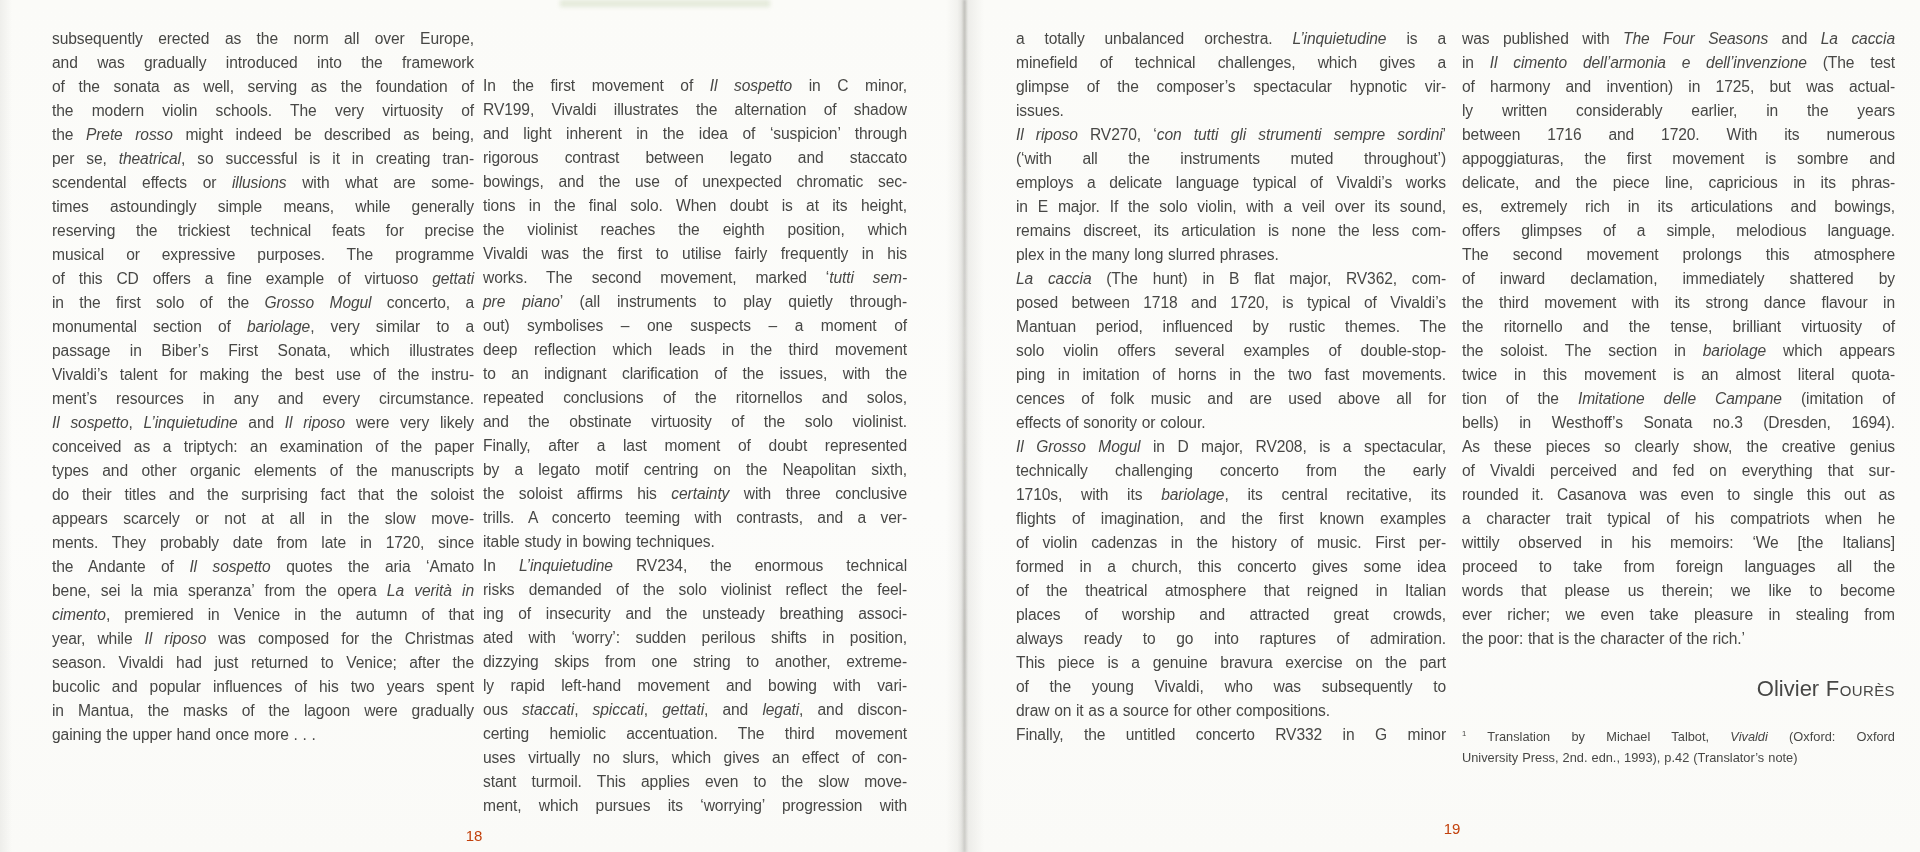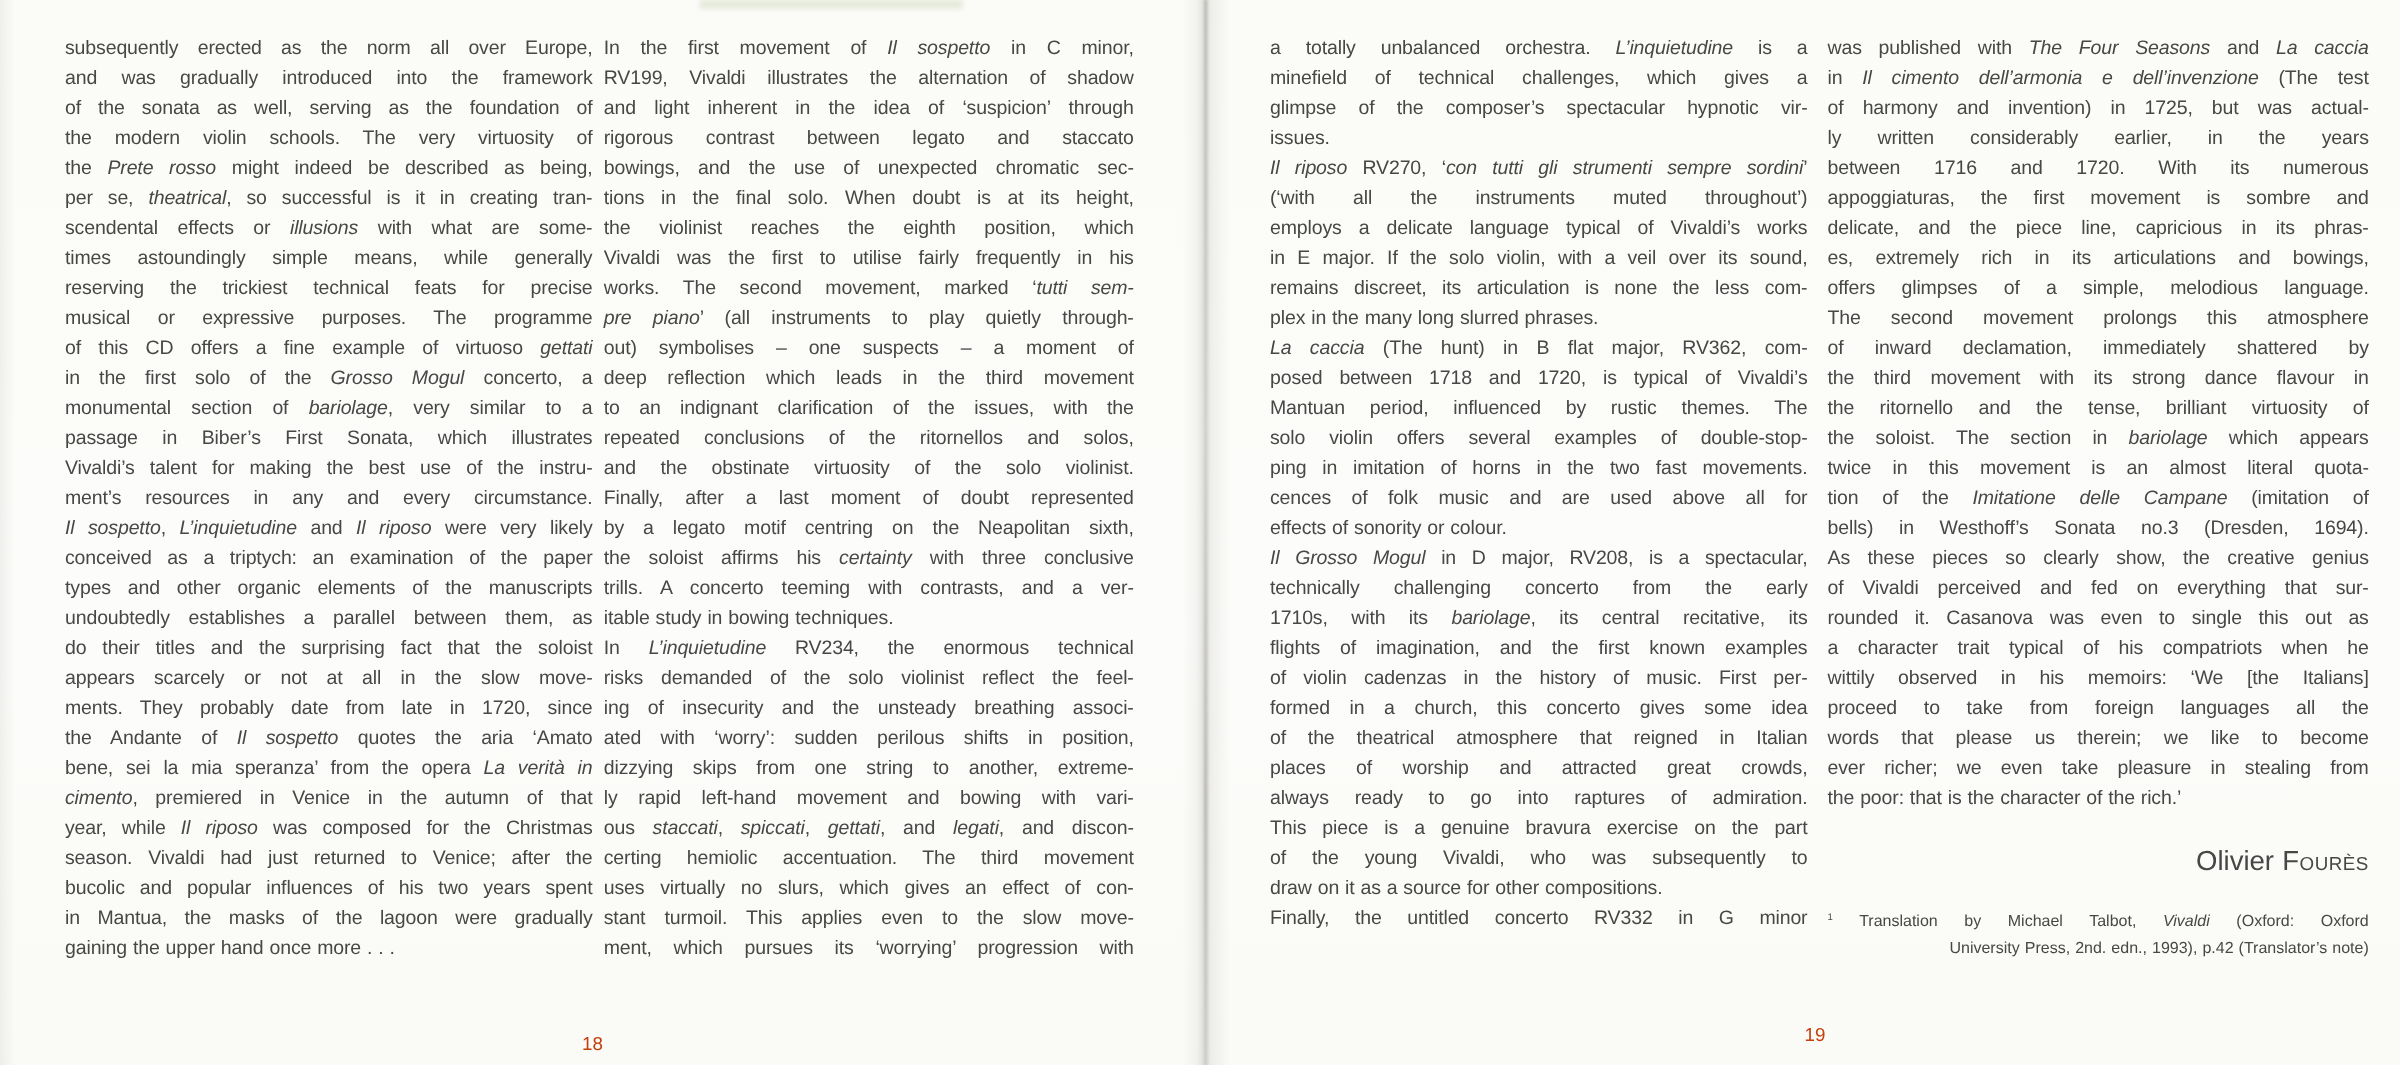--- a/index.html
+++ b/index.html
@@ -5,36 +5,36 @@
   html,body{margin:0;padding:0;}
   body{
     width:1920px;height:852px;position:relative;overflow:hidden;
     background:linear-gradient(180deg,#fbfbf8 0%,#fcfcfa 60%,#fafaf7 100%);
     font-family:"Liberation Sans","DejaVu Sans",sans-serif;
     color:#474745;
     -webkit-font-smoothing:antialiased;
   }
   .col{position:absolute;top:27px;}
   #col1{left:52px;width:422px;}
-  #col2{left:483px;width:424px;}
+  #col2{left:483px;width:424px;margin-top:47px;}
   #col3{left:1016px;width:430px;}
   #col4{left:1462px;width:433px;}
   .line{
     line-height:24px;font-size:15.6px;letter-spacing:-0.1px;
     text-align:justify;text-align-last:justify;
     word-spacing:0.5px;white-space:normal;
   }
   .line.end{text-align:left;text-align-last:auto;}
   .it{font-style:italic;}
   .sup{vertical-align:super;font-size:0.6em;line-height:0;}
   .sc{font-variant:small-caps;letter-spacing:0.4px;}
   .signature{margin-top:26px;}
   .signature .line{text-align:right;text-align-last:auto;font-size:22px;letter-spacing:0;}
   .footnote{position:absolute;left:1462px;top:726px;width:433px;}
-  .footnote .line{font-size:12.8px;line-height:21px;letter-spacing:0;text-align:right;}
+  .footnote .line{font-size:12.8px;line-height:21px;letter-spacing:0;}
   .page-number{position:absolute;font-size:15px;width:44px;text-align:center;color:#c2410c;}
   #pn-left{left:452px;top:827px;}
   #pn-right{left:1430px;top:820px;}
   .spine{
     position:absolute;left:946px;top:0;width:38px;height:852px;pointer-events:none;
     background:linear-gradient(90deg,
       rgba(120,118,110,0) 0%,
       rgba(120,118,110,0.07) 30%,
       rgba(95,93,86,0.20) 49%,
       rgba(120,118,110,0.10) 60%,
@@ -73,21 +73,20 @@
     <div class="line"><span>musical or expressive purposes. The programme</span></div>
     <div class="line"><span>of this CD offers a fine example of virtuoso </span><span class="it">gettati</span></div>
     <div class="line"><span>in the first solo of the </span><span class="it">Grosso Mogul</span><span> concerto, a</span></div>
     <div class="line"><span>monumental section of </span><span class="it">bariolage</span><span>, very similar to a</span></div>
     <div class="line"><span>passage in Biber’s First Sonata, which illustrates</span></div>
     <div class="line"><span>Vivaldi’s talent for making the best use of the instru-</span></div>
     <div class="line"><span>ment’s resources in any and every circumstance.</span></div>
     <div class="line"><span class="it">Il sospetto</span><span>, </span><span class="it">L’inquietudine</span><span> and </span><span class="it">Il riposo</span><span> were very likely</span></div>
     <div class="line"><span>conceived as a triptych: an examination of the paper</span></div>
     <div class="line"><span>types and other organic elements of the manuscripts</span></div>
-    <div class="line"><span>undoubtedly establishes a parallel between them, as</span></div>
     <div class="line"><span>do their titles and the surprising fact that the soloist</span></div>
     <div class="line"><span>appears scarcely or not at all in the slow move-</span></div>
     <div class="line"><span>ments. They probably date from late in 1720, since</span></div>
     <div class="line"><span>the Andante of </span><span class="it">Il sospetto</span><span> quotes the aria ‘Amato</span></div>
     <div class="line"><span>bene, sei la mia speranza’ from the opera </span><span class="it">La verità in</span></div>
     <div class="line"><span class="it">cimento</span><span>, premiered in Venice in the autumn of that</span></div>
     <div class="line"><span>year, while </span><span class="it">Il riposo</span><span> was composed for the Christmas</span></div>
     <div class="line"><span>season. Vivaldi had just returned to Venice; after the</span></div>
     <div class="line"><span>bucolic and popular influences of his two years spent</span></div>
     <div class="line"><span>in Mantua, the masks of the lagoon were gradually</span></div>

